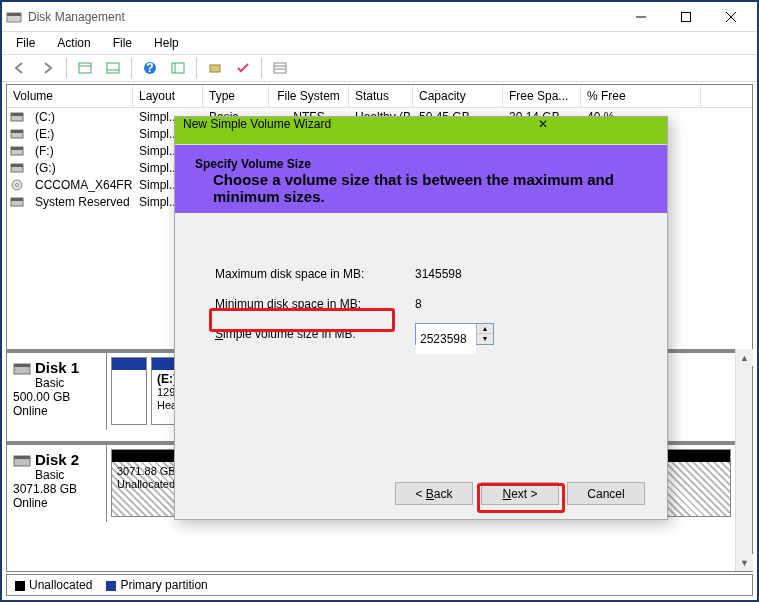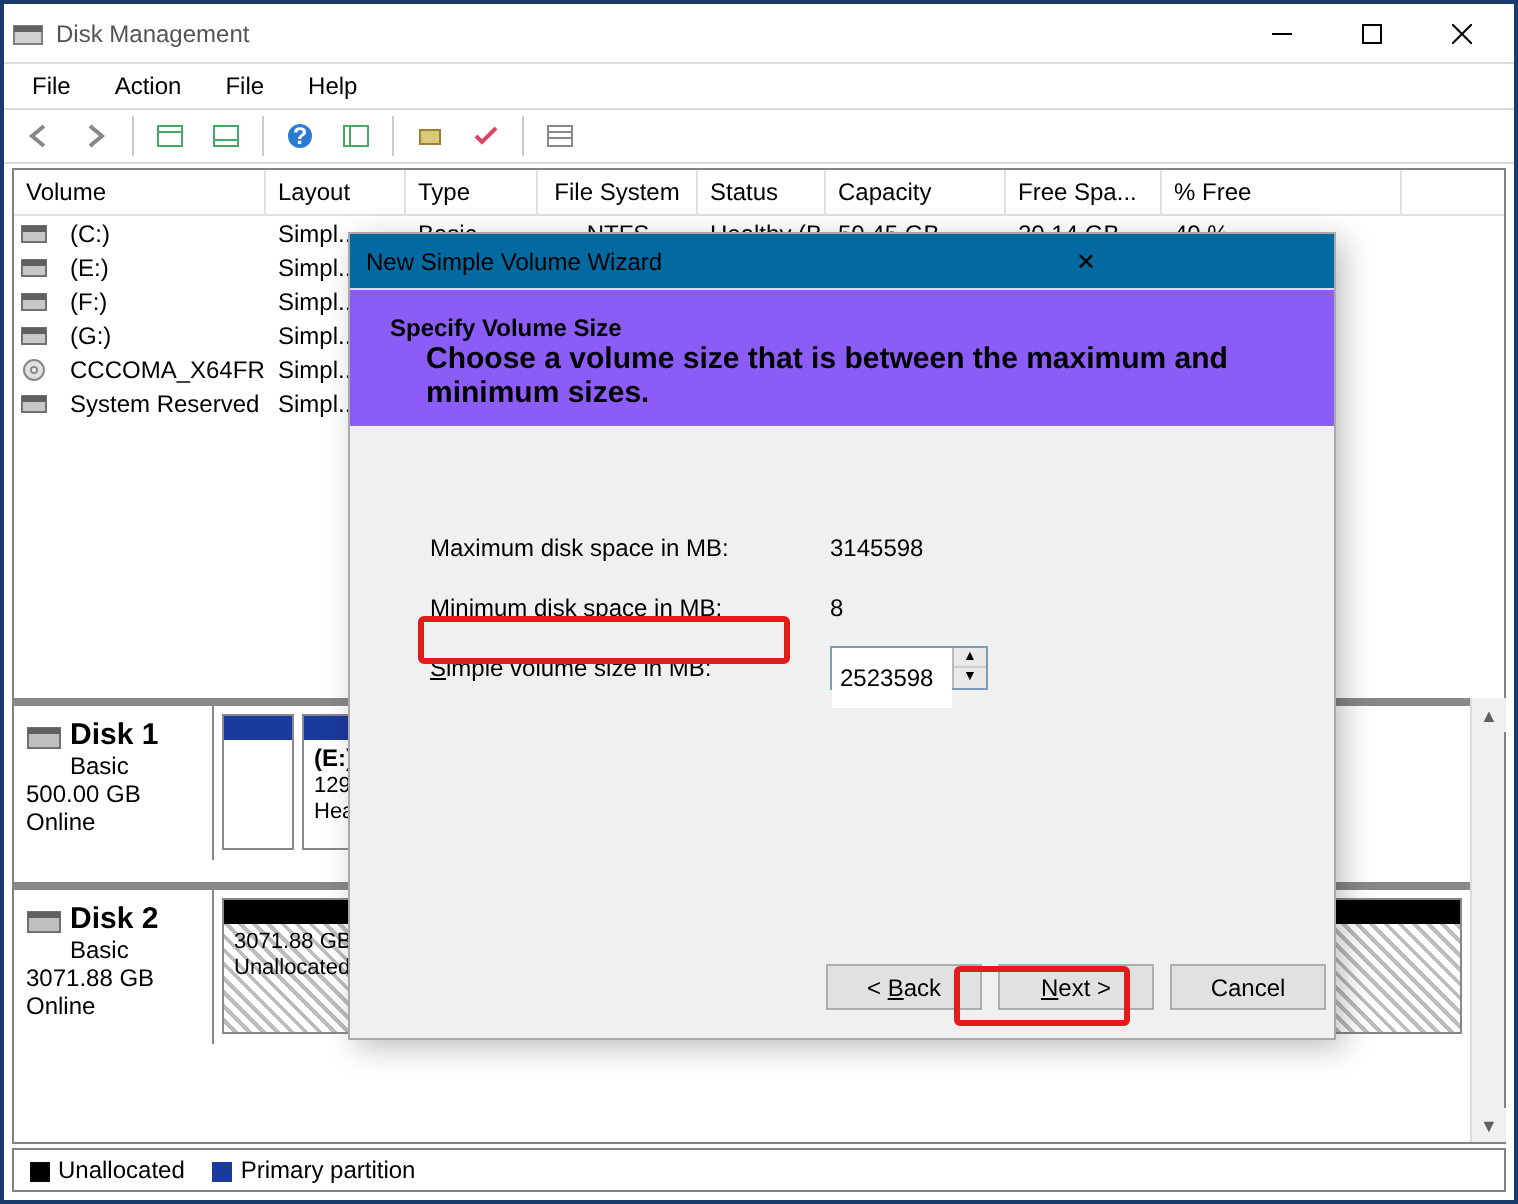--- a/index.html
+++ b/index.html
@@ -31,35 +31,35 @@
 .disk-map { flex: 1; padding: 4px; display: flex; gap: 4px; }
 .vol-box { border: 1px solid #888; background: #fff; height: 68px; overflow: hidden; }
 .vol-box .stripe { height: 12px; }
 .vol-box .txt { padding: 3px 5px; font-size: 11px; line-height: 13px; }
 .scrollbar { position: absolute; right: 0; top: 264px; bottom: 0; width: 17px; background: #f0f0f0; border-left: 1px solid #dcdcdc; }
 .scrollbtn { width: 17px; height: 17px; display: flex; align-items: center; justify-content: center; background: #f0f0f0; color: #606060; font-size: 9px; }
 .legend { position: absolute; left: 4px; right: 4px; bottom: 4px; height: 22px; border: 1px solid #828282; background: #fff; display: flex; align-items: center; padding: 0 8px; gap: 14px; }
 .legend .sw { width: 10px; height: 10px; display: inline-block; margin-right: 4px; vertical-align: middle; }
 
 .dialog { position: absolute; left: 172px; top: 114px; width: 494px; height: 404px; background: #f0f0f0; border: 1px solid #aaa; box-shadow: 4px 4px 14px rgba(0,0,0,.25); }
-.dialog .dtitle { height: 28px; background: #0369a1; display: flex; align-items: center; padding: 0 8px; border-bottom: 1px solid #dcdcdc; gap: 12px; }
+.dialog .dtitle { height: 28px; background: #84cc16; display: flex; align-items: flex-start; padding: 0 8px; border-bottom: 1px solid #dcdcdc; gap: 12px; }
 .dialog .dtitle span { flex: 1; font-size: 12px; }
 .dialog .close { width: 32px; text-align: center; font-size: 14px; }
 .dialog .head { padding: 12px 20px 8px 20px; background: #8b5cf6; }
 .dialog .head b { font-size: 12px; }
 .dialog .head .sub { padding-left: 18px; font-size: 15px; color: #000; font-weight: bold; }
 .dialog .body { padding: 46px 30px 10px 40px; }
 .dialog .row { display: flex; align-items: center; height: 30px; }
 .dialog .row .lab { width: 200px; }
 .dialog .row .val { }
 .spin-wrap { display: inline-flex; border: 1px solid #7a9ac0; background: #fff; height: 22px; }
 .spin-wrap input { border: none; width: 60px; padding: 15px 4px; font-size: 12px; outline: none; }
 .spin-wrap .spin { display: flex; flex-direction: column; border-left: 1px solid #bbb; }
 .spin-wrap .spinb { width: 16px; height: 10px; display: flex; align-items: center; justify-content: center; font-size: 7px; background: #e9e9e9; border-bottom: 1px solid #ccc; }
-.dlg-buttons { position: absolute; bottom: 14px; right: 4px; display: flex; gap: 8px; }
+.dlg-buttons { position: absolute; bottom: 14px; right: 22px; display: flex; gap: 8px; }
 .dlg-buttons button { width: 78px; height: 23px; background: #e1e1e1; border: 1px solid #adadad; font-size: 12px; }
 .redbox { position: absolute; border: 3px solid #e41b1b; border-radius: 3px; pointer-events: none; }
 .hatched { background: repeating-linear-gradient(45deg, #fff, #fff 3px, #bdbdbd 3px, #bdbdbd 5px); }
 .col-vol { width: 126px; } .col-lay { width: 70px; } .col-type { width: 66px; } .col-fs { width: 80px; text-align: center; } .col-stat { width: 64px; } .col-cap { width: 90px; } .col-free { width: 78px; } .col-pct { width: 120px; }
 </style>
 </head>
 <body>
 
 <div class="titlebar">
   <span class="icon">

